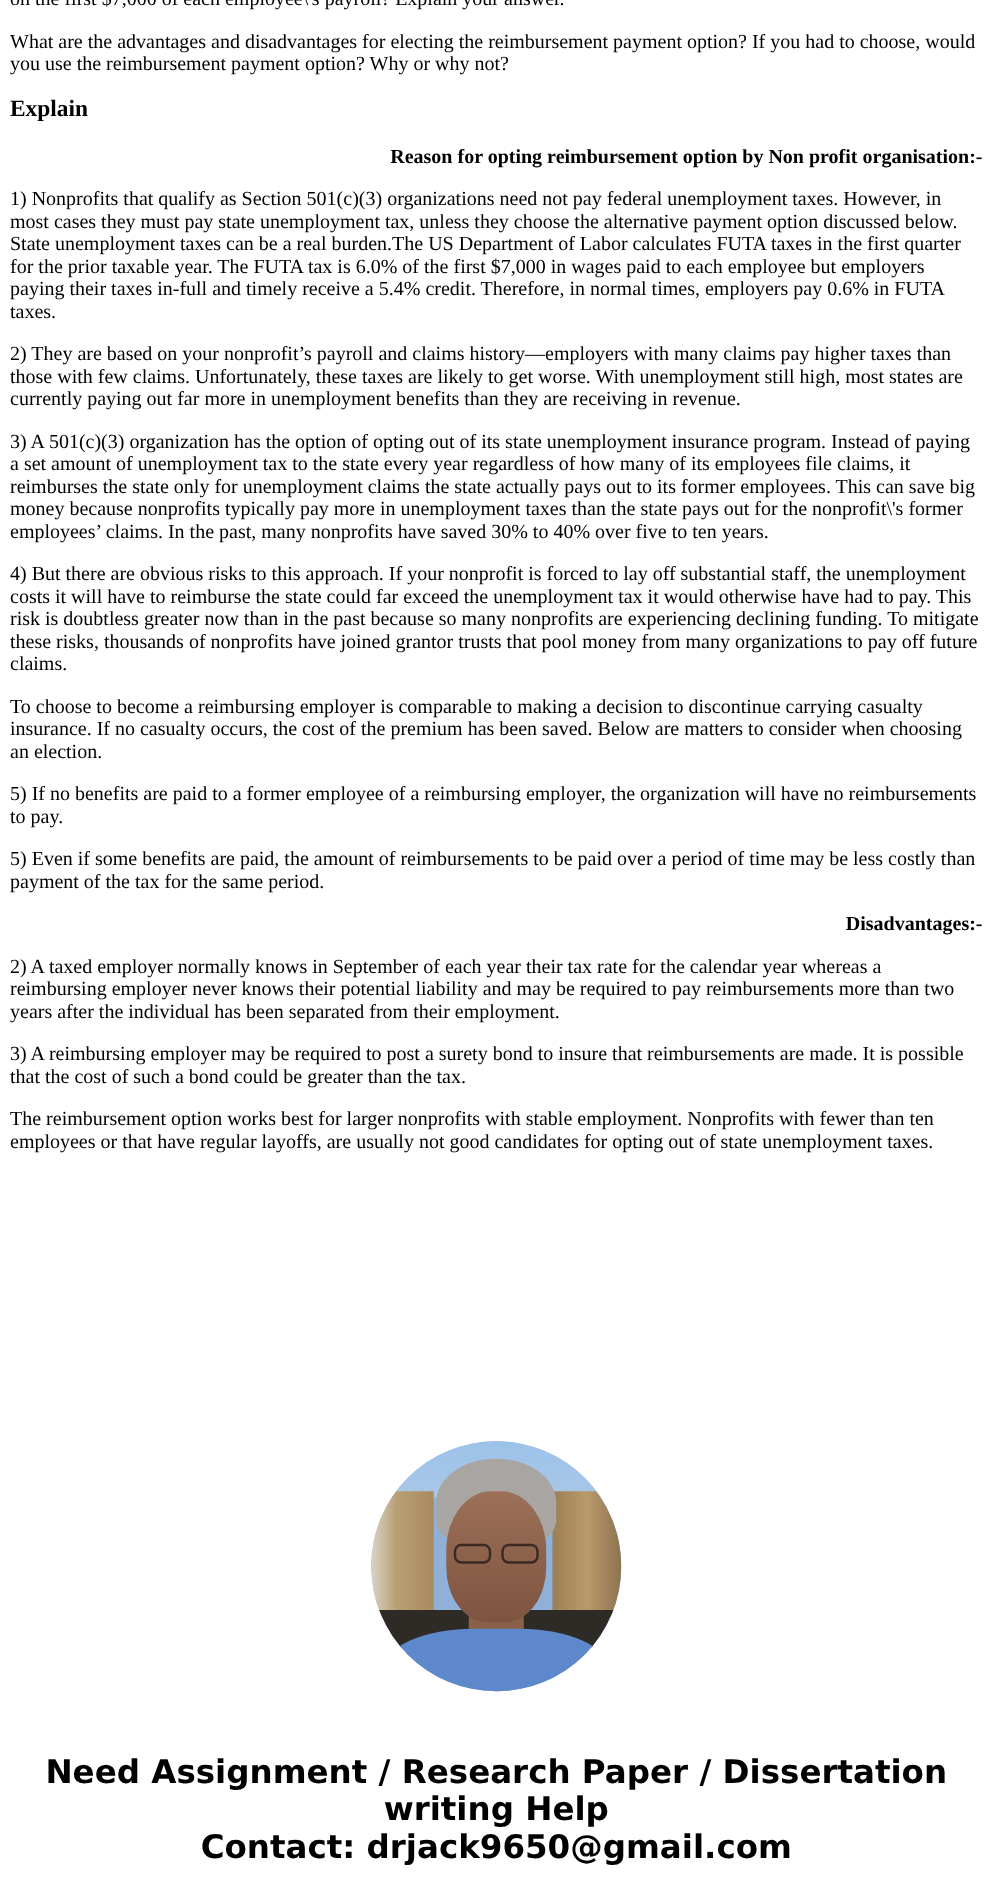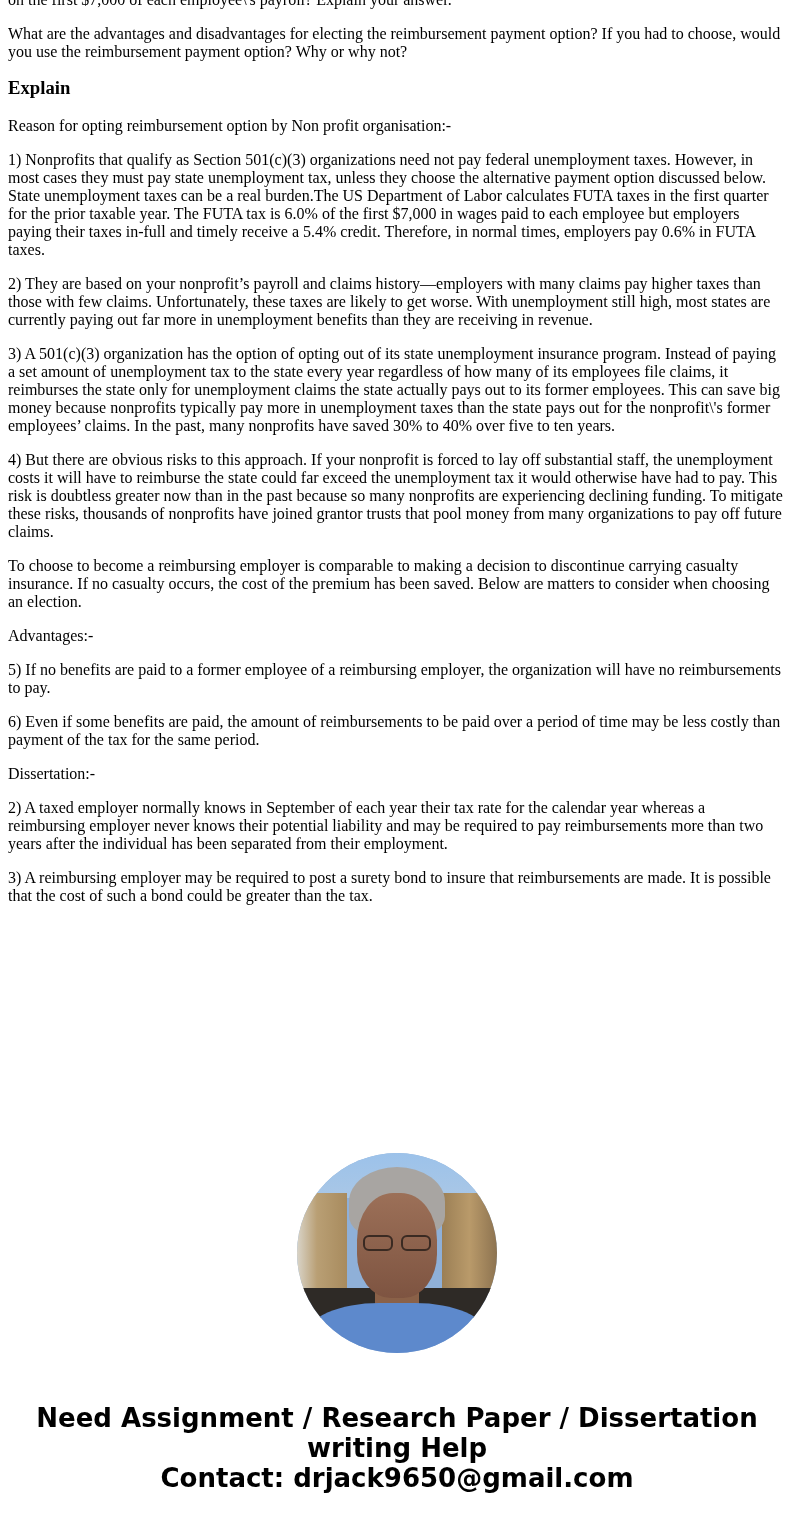--- a/index.html
+++ b/index.html
@@ -26,21 +26,22 @@
     p {
       margin: 0 0 16px 0;
     }
     h2.sol {
       font-size: 18.7px;
       font-weight: bold;
       margin: 2px 0 18px 0;
       line-height: 22px;
     }
     p.bold {
-      font-weight: normal;
+      font-weight: bold;
+      text-align: right;
     }
     .avatar-wrap {
       position: absolute;
       left: 297px;
       top: 1153px;
       width: 200px;
       height: 200px;
       border-radius: 50%;
       overflow: hidden;
       background: #8fb0d8;
@@ -110,28 +111,28 @@
   <h2 class="sol">Explain</h2>
 
   <p class="bold">Reason for opting reimbursement option by Non profit organisation:-</p>
   <p>1) Nonprofits that qualify as Section 501(c)(3) organizations need not pay federal unemployment taxes. However, in most cases they must pay state unemployment tax, unless they choose the alternative payment option discussed below. State unemployment taxes can be a real burden.The US Department of Labor calculates FUTA taxes in the first quarter for the prior taxable year. The FUTA tax is 6.0% of the first $7,000 in wages paid to each employee but employers paying their taxes in-full and timely receive a 5.4% credit. Therefore, in normal times, employers pay 0.6% in FUTA taxes.</p>
   <p>2) They are based on your nonprofit’s payroll and claims history—employers with many claims pay higher taxes than those with few claims. Unfortunately, these taxes are likely to get worse. With unemployment still high, most states are currently paying out far more in unemployment benefits than they are receiving in revenue.</p>
   <p>3) A 501(c)(3) organization has the option of opting out of its state unemployment insurance program. Instead of paying a set amount of unemployment tax to the state every year regardless of how many of its employees file claims, it reimburses the state only for unemployment claims the state actually pays out to its former employees. This can save big money because nonprofits typically pay more in unemployment taxes than the state pays out for the nonprofit\'s former employees’ claims. In the past, many nonprofits have saved 30% to 40% over five to ten years.</p>
   <p>4) But there are obvious risks to this approach. If your nonprofit is forced to lay off substantial staff, the unemployment costs it will have to reimburse the state could far exceed the unemployment tax it would otherwise have had to pay. This risk is doubtless greater now than in the past because so many nonprofits are experiencing declining funding. To mitigate these risks, thousands of nonprofits have joined grantor trusts that pool money from many organizations to pay off future claims.</p>
 
   <p>To choose to become a reimbursing employer is comparable to making a decision to discontinue carrying casualty insurance. If no casualty occurs, the cost of the premium has been saved. Below are matters to consider when choosing an election.</p>
 
-  <p class="bold">Advantages:-</p>
   <p>5) If no benefits are paid to a former employee of a reimbursing employer, the organization will have no reimbursements to pay.</p>
-  <p>6) Even if some benefits are paid, the amount of reimbursements to be paid over a period of time may be less costly than payment of the tax for the same period.</p>
+  <p>5) Even if some benefits are paid, the amount of reimbursements to be paid over a period of time may be less costly than payment of the tax for the same period.</p>
 
-  <p class="bold">Dissertation:-</p>
+  <p class="bold">Disadvantages:-</p>
   <p>2) A taxed employer normally knows in September of each year their tax rate for the calendar year whereas a reimbursing employer never knows their potential liability and may be required to pay reimbursements more than two years after the individual has been separated from their employment.</p>
   <p>3) A reimbursing employer may be required to post a surety bond to insure that reimbursements are made. It is possible that the cost of such a bond could be greater than the tax.</p>
 
+  <p>The reimbursement option works best for larger nonprofits with stable employment. Nonprofits with fewer than ten employees or that have regular layoffs, are usually not good candidates for opting out of state unemployment taxes.</p>
 </div>
 
 <div class="avatar-wrap">
   <div class="bg-sky"></div>
   <div class="bg-wall-left"></div>
   <div class="bg-wall-right"></div>
   <div class="bg-dark"></div>
   <div class="neck"></div>
   <div class="shirt"></div>
   <div class="hair"></div>

